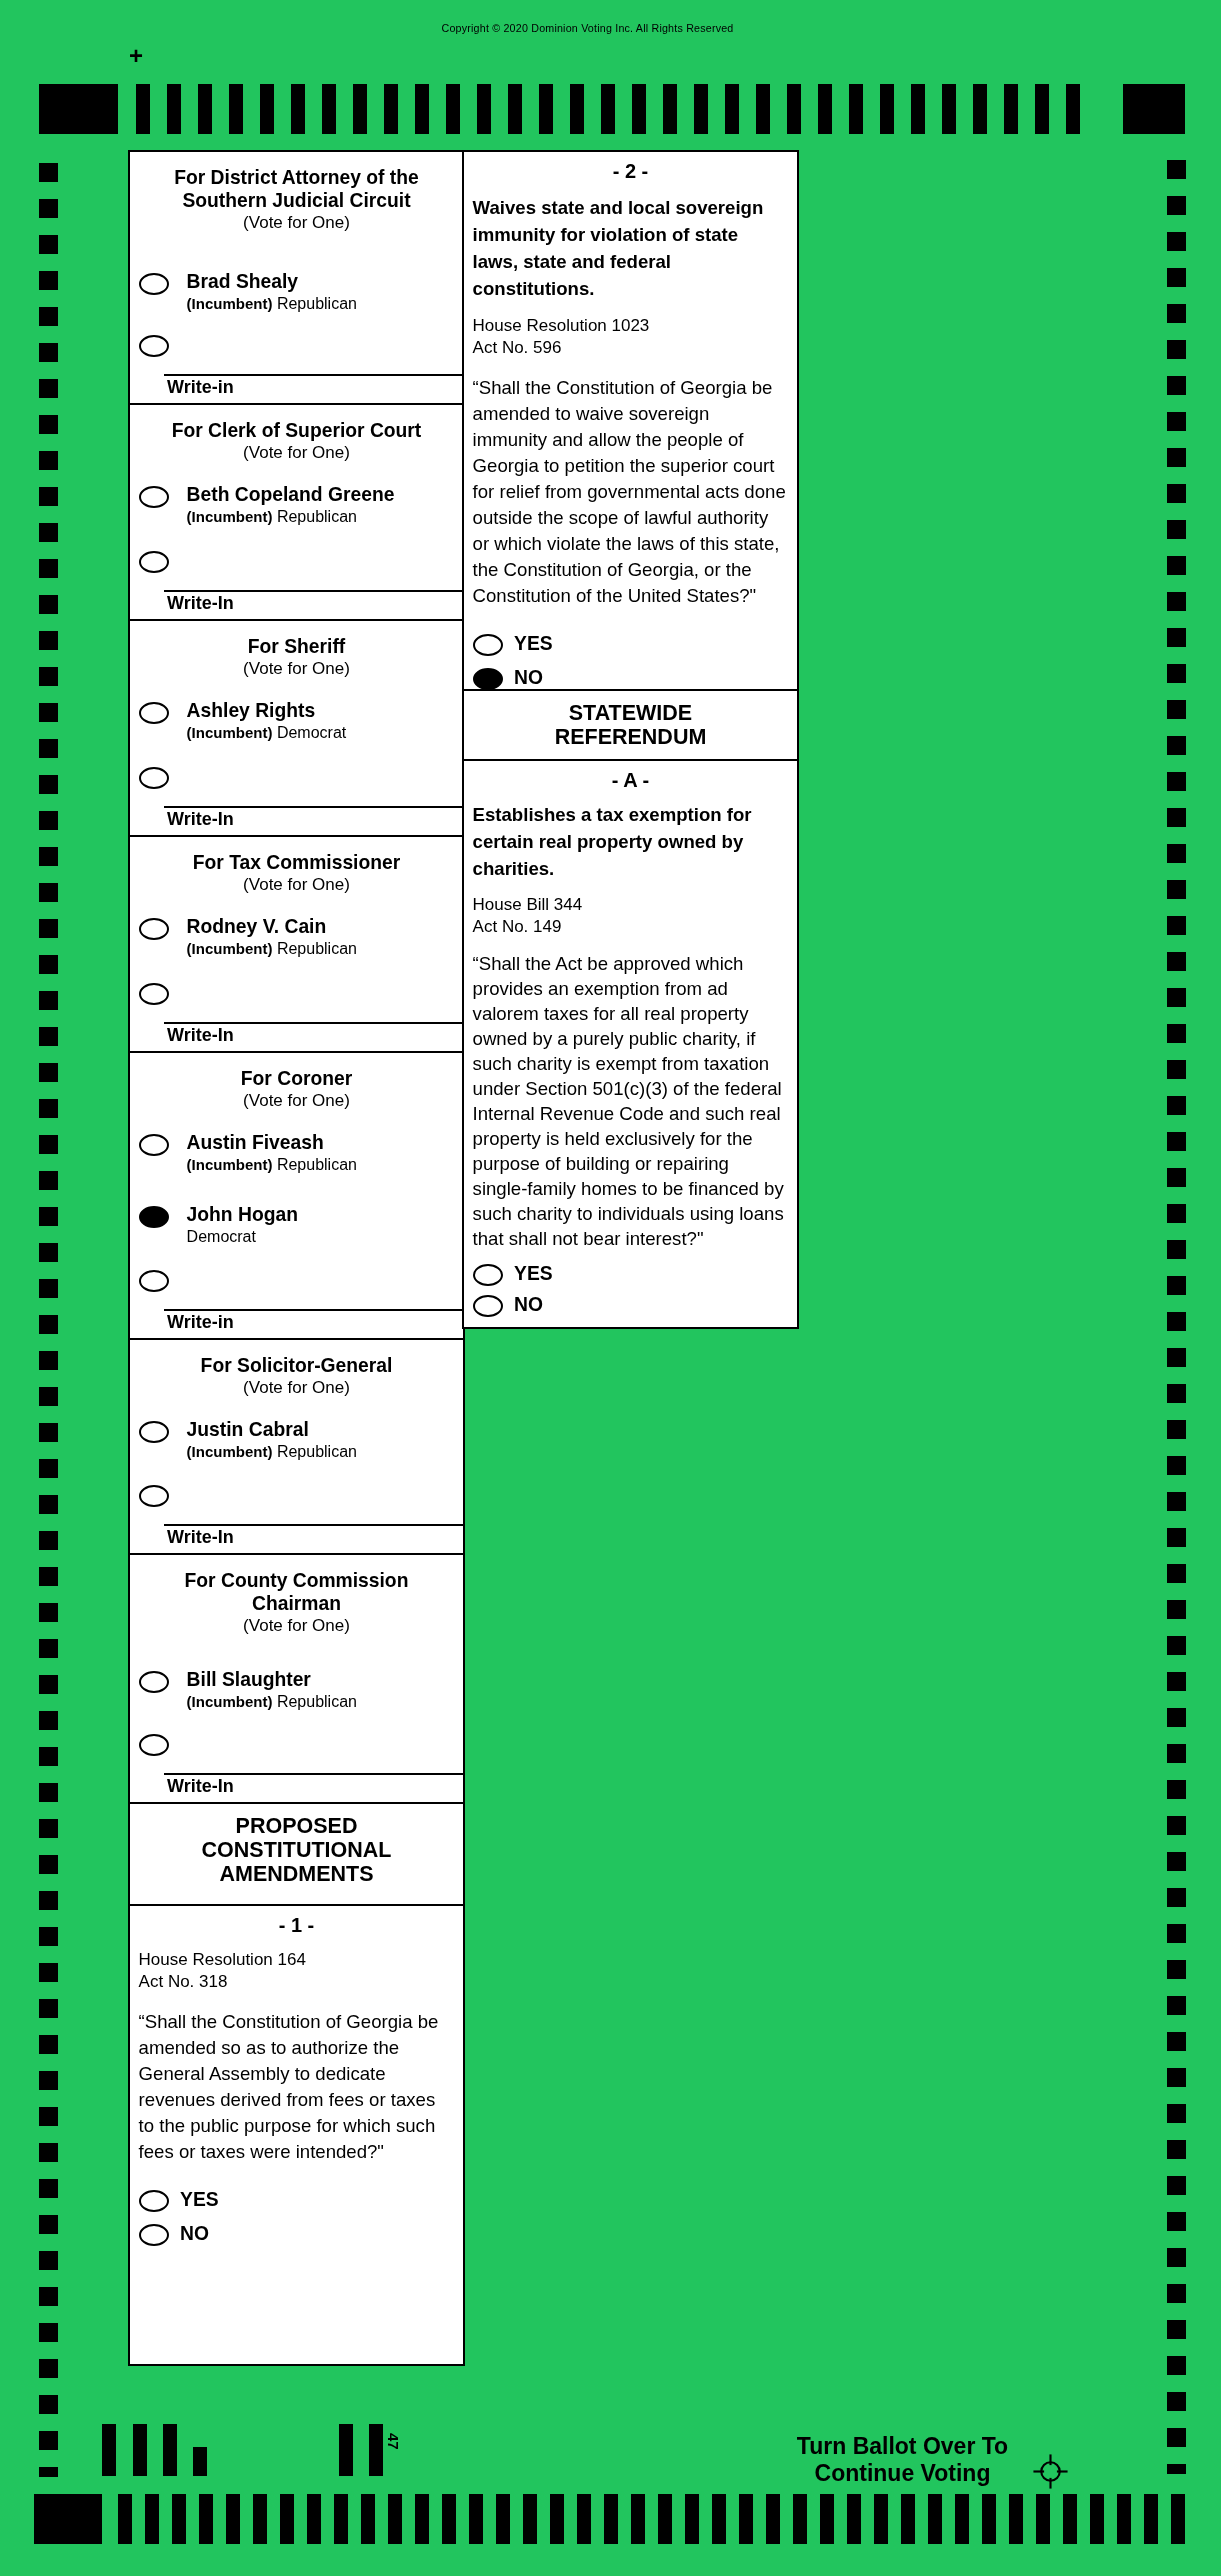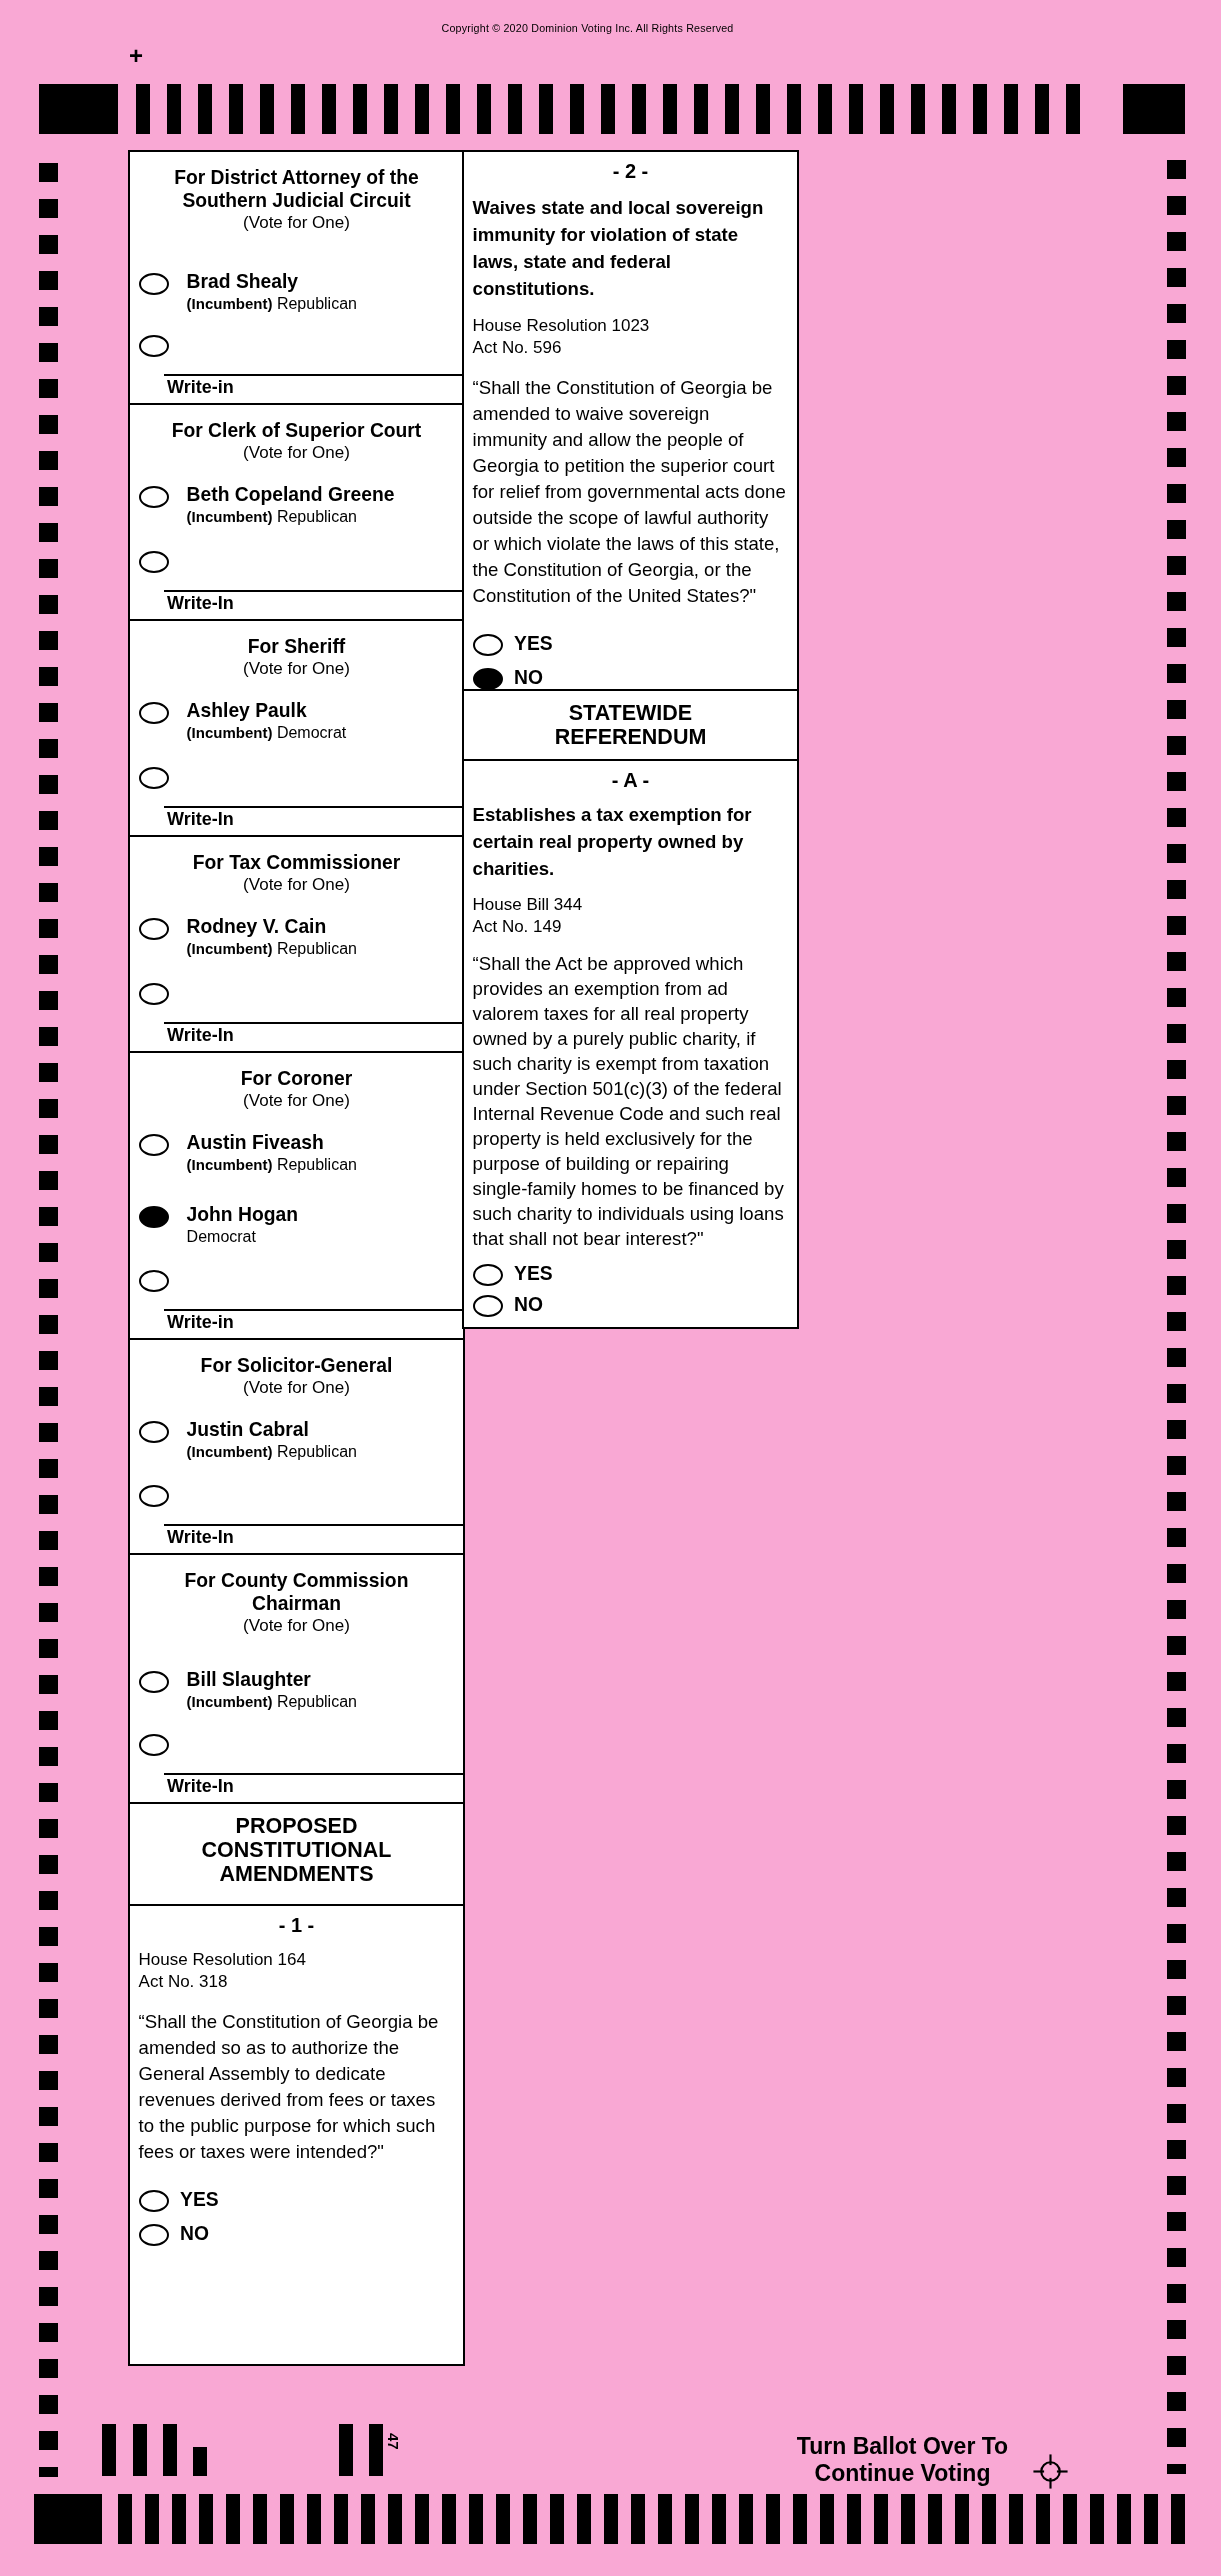--- a/index.html
+++ b/index.html
@@ -1,16 +1,16 @@
 <!DOCTYPE html>
 <html style="font-size:11.5px"><head>
 <meta charset="utf-8">
 <style>
   html,body{margin:0;padding:0;background:#e8e8e8;}
-  .page{position:relative;width:1221px;height:2576px;background:#f9a8d4;
+  .page{position:relative;width:1221px;height:2576px;background:#22c55e;
         font-family:"Liberation Sans",sans-serif;color:#000;overflow:hidden;}
   
   .mark{position:absolute;background:#000;}
   .timing-top{position:absolute;left:136px;top:84px;width:954px;height:50px;
     background:repeating-linear-gradient(90deg,#000 0 14.3px,transparent 14.3px 31px);}
   .timing-bottom{position:absolute;left:118px;top:2494px;width:1069px;height:50px;
     background:repeating-linear-gradient(90deg,#000 0 13.6px,transparent 13.6px 27px);}
   .timing-left{position:absolute;left:39px;top:163px;width:18.6px;height:2314px;
     background:repeating-linear-gradient(180deg,#000 0 18.6px,transparent 18.6px 36px);}
   .timing-right{position:absolute;left:1167px;top:160px;width:18.6px;height:2314px;
@@ -122,21 +122,21 @@
 
     <section class="sec" style="height:216px;">
       <div class="c-title">
         <div class="t-line">For Sheriff</div>
       </div>
       <div class="c-instr">(Vote for One)</div>
       <div class="cands" style="margin-top:20px;">
         <div class="row">
           <div class="oval"></div>
           <div>
-            <div class="cname">Ashley Paulk</div>
+            <div class="cname">Ashley Rights</div>
             <div class="csub"><span class="qual">(Incumbent)</span> <span>Democrat</span></div>
           </div>
         </div>
       </div>
       <div class="blank-row">
           <div class="oval"></div>
         </div>
       <div class="writein">
         <div class="wi-line"></div>
         <div class="wi-label">Write-In</div>

